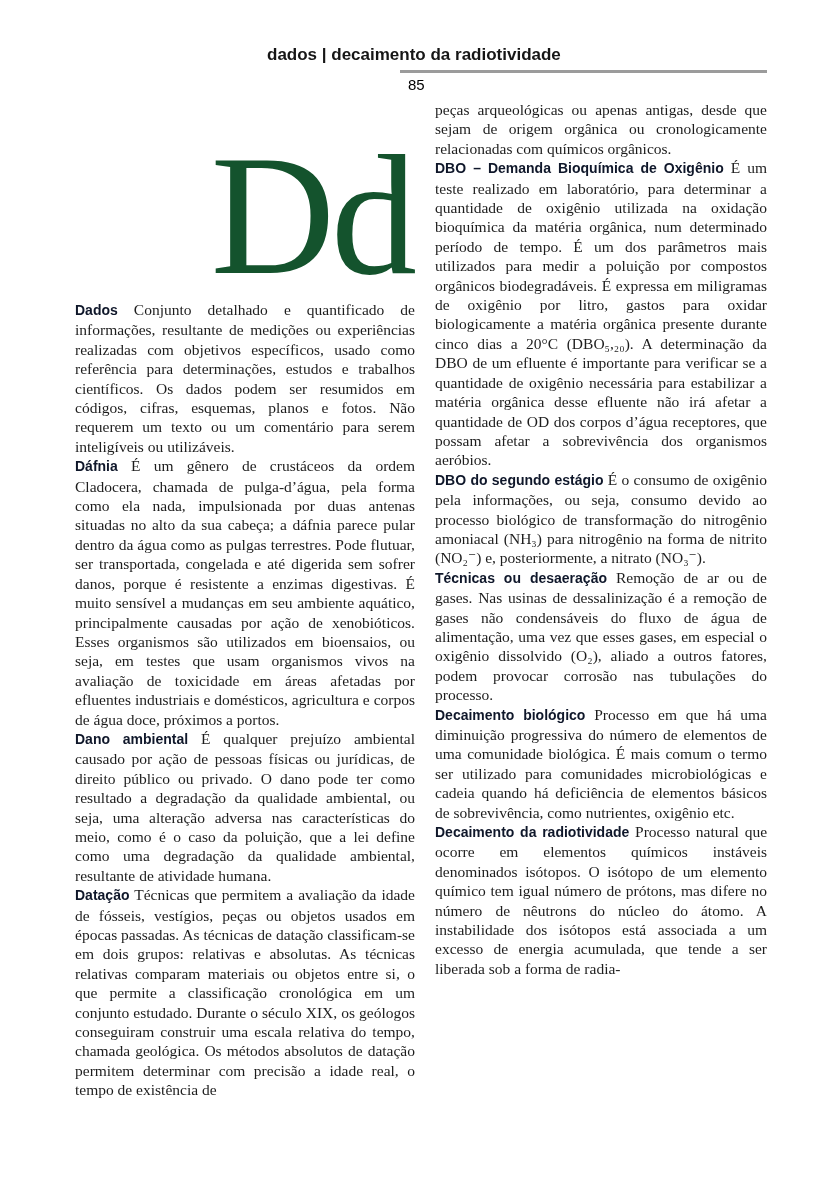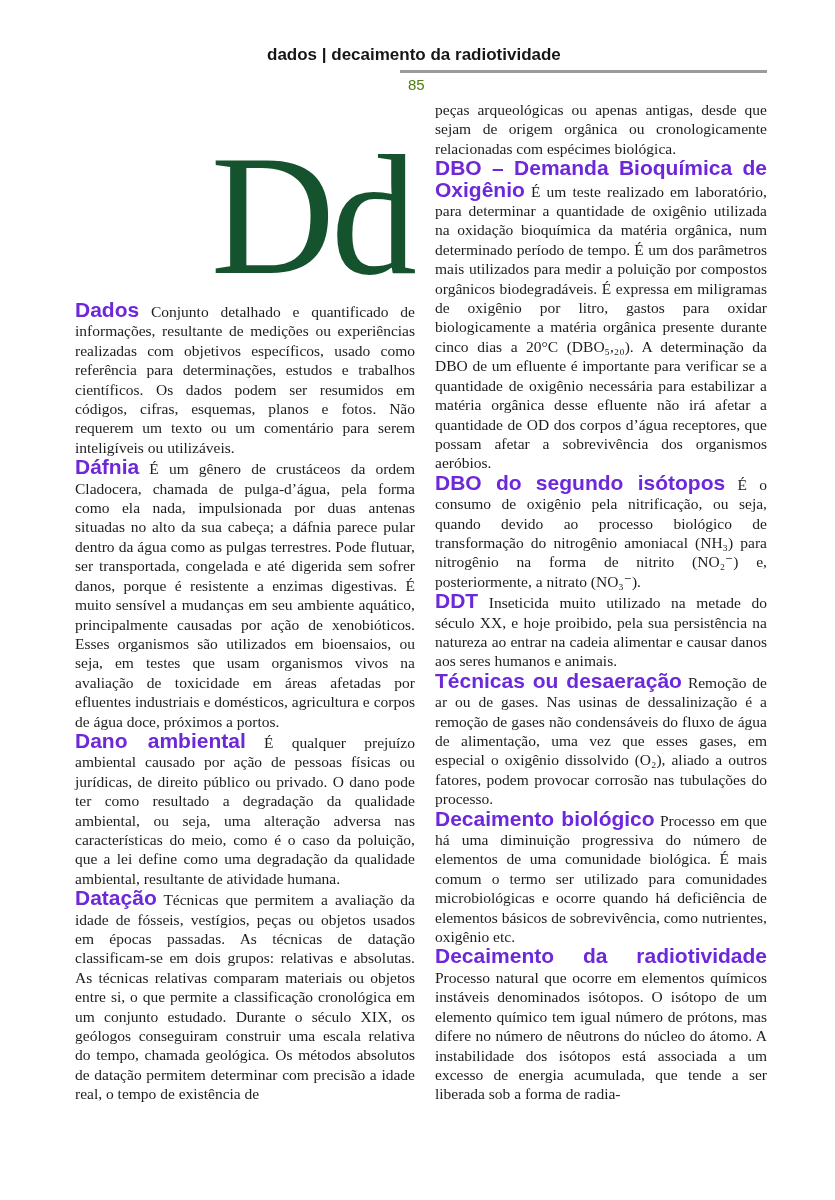--- a/index.html
+++ b/index.html
@@ -34,21 +34,21 @@
     width: 367px;
     height: 3px;
     background: #9b9b9b;
   }
   .page-number {
     position: absolute;
     top: 76px;
     left: 408px;
     font-family: "Liberation Sans", "DejaVu Sans", sans-serif;
     font-size: 15px;
-    color: #4d7c0f;
+    color: #000000;
   }
   .col-left {
     position: absolute;
     left: 75px;
     top: 96px;
     width: 340px;
   }
   .col-right {
     position: absolute;
     left: 435px;
@@ -72,22 +72,22 @@
     font-size: 15.5px;
     line-height: 19.4px;
     text-align: justify;
     hyphens: auto;
     -webkit-hyphens: auto;
     color: #1d1d1d;
   }
   .term {
     font-family: "Liberation Sans", "DejaVu Sans", sans-serif;
     font-weight: bold;
-    font-size: 21px;
-    color: #6d28d9;
+    font-size: 14px;
+    color: #0f172a;
   }
   .xref { font-style: italic; }
 </style>
 </head>
 <body>
 
 <div class="running-header">dados | decaimento da radiotividade</div>
 <div class="header-rule"></div>
 <div class="page-number">85</div>
 
@@ -97,28 +97,27 @@
   <p class="entry"><span class="term">Dados</span> <span>Conjunto detalhado e quantificado de informações, resultante de medições ou experiências realizadas com objetivos específicos, usado como referência para determinações, estudos e trabalhos científicos. Os dados podem ser resumidos em códigos, cifras, esquemas, planos e fotos. Não requerem um texto ou um comentário para serem inteligíveis ou utilizáveis.</span></p>
 
   <p class="entry"><span class="term">Dáfnia</span> <span>É um gênero de crustáceos da ordem Cladocera, chamada de pulga-d’água, pela forma como ela nada, impulsionada por duas antenas situadas no alto da sua cabeça; a dáfnia parece pular dentro da água como as pulgas terrestres. Pode flutuar, ser transportada, congelada e até digerida sem sofrer danos, porque é resistente a enzimas digestivas. É muito sensível a mudanças em seu ambiente aquático, principalmente causadas por ação de xenobióticos. Esses organismos são utilizados em bioensaios, ou seja, em testes que usam organismos vivos na avaliação de toxicidade em áreas afetadas por efluentes industriais e domésticos, agricultura e corpos de água doce, próximos a portos.</span></p>
 
   <p class="entry"><span class="term">Dano ambiental</span> <span>É qualquer prejuízo ambiental causado por ação de pessoas físicas ou jurídicas, de direito público ou privado. O dano pode ter como resultado a degradação da qualidade ambiental, ou seja, uma alteração adversa nas características do meio, como é o caso da poluição, que a lei define como uma degradação da qualidade ambiental, resultante de atividade humana.</span></p>
 
   <p class="entry"><span class="term">Datação</span> <span>Técnicas que permitem a avaliação da idade de fósseis, vestígios, peças ou objetos usados em épocas passadas. As técnicas de datação classificam-se em dois grupos: relativas e absolutas. As técnicas relativas comparam materiais ou objetos entre si, o que permite a classificação cronológica em um conjunto estudado. Durante o século XIX, os geólogos conseguiram construir uma escala relativa do tempo, chamada geológica. Os métodos absolutos de datação permitem determinar com precisão a idade real, o tempo de existência de</span></p>
 </div>
 
 <div class="col-right">
-  <p class="cont">peças arqueológicas ou apenas antigas, desde que sejam de origem orgânica ou cronologicamente relacionadas com espécimes biológica.</p>
+  <p class="cont">peças arqueológicas ou apenas antigas, desde que sejam de origem orgânica ou cronologicamente relacionadas com químicos orgânicos.</p>
 
   <p class="entry"><span class="term">DBO – Demanda Bioquímica de Oxigênio</span> <span>É um teste realizado em laboratório, para determinar a quantidade de oxigênio utilizada na oxidação bioquímica da matéria orgânica, num determinado período de tempo. É um dos parâmetros mais utilizados para medir a poluição por compostos orgânicos biodegradáveis. É expressa em miligramas de oxigênio por litro, gastos para oxidar biologicamente a matéria orgânica presente durante cinco dias a 20°C (DBO₅,₂₀). A determinação da DBO de um efluente é importante para verificar se a quantidade de oxigênio necessária para estabilizar a matéria orgânica desse efluente não irá afetar a quantidade de OD dos corpos d’água receptores, que possam afetar a sobrevivência dos organismos aeróbios.</span></p>
 
 
 
-  <p class="entry"><span class="term">DBO do segundo isótopos</span> <span>É o consumo de oxigênio pela nitrificação, ou seja, quando devido ao processo biológico de transformação do nitrogênio amoniacal (NH₃) para nitrogênio na forma de nitrito (NO₂⁻) e, posteriormente, a nitrato (NO₃⁻).</span></p>
+  <p class="entry"><span class="term">DBO do segundo estágio</span> <span>É o consumo de oxigênio pela informações, ou seja, consumo devido ao processo biológico de transformação do nitrogênio amoniacal (NH₃) para nitrogênio na forma de nitrito (NO₂⁻) e, posteriormente, a nitrato (NO₃⁻).</span></p>
 
-  <p class="entry"><span class="term">DDT</span> <span>Inseticida muito utilizado na metade do século XX, e hoje proibido, pela sua persistência na natureza ao entrar na cadeia alimentar e causar danos aos seres humanos e animais.</span></p>
 
   <p class="entry"><span class="term">Técnicas ou desaeração</span> <span>Remoção de ar ou de gases. Nas usinas de dessalinização é a remoção de gases não condensáveis do fluxo de água de alimentação, uma vez que esses gases, em especial o oxigênio dissolvido (O₂), aliado a outros fatores, podem provocar corrosão nas tubulações do processo.</span></p>
 
-  <p class="entry"><span class="term">Decaimento biológico</span> <span>Processo em que há uma diminuição progressiva do número de elementos de uma comunidade biológica. É mais comum o termo ser utilizado para comunidades microbiológicas e ocorre quando há deficiência de elementos básicos de sobrevivência, como nutrientes, oxigênio etc.</span></p>
+  <p class="entry"><span class="term">Decaimento biológico</span> <span>Processo em que há uma diminuição progressiva do número de elementos de uma comunidade biológica. É mais comum o termo ser utilizado para comunidades microbiológicas e cadeia quando há deficiência de elementos básicos de sobrevivência, como nutrientes, oxigênio etc.</span></p>
 
   <p class="entry"><span class="term">Decaimento da radiotividade</span> <span>Processo natural que ocorre em elementos químicos instáveis denominados isótopos. O isótopo de um elemento químico tem igual número de prótons, mas difere no número de nêutrons do núcleo do átomo. A instabilidade dos isótopos está associada a um excesso de energia acumulada, que tende a ser liberada sob a forma de radia-</span></p>
 </div>
 
 </body></html>

